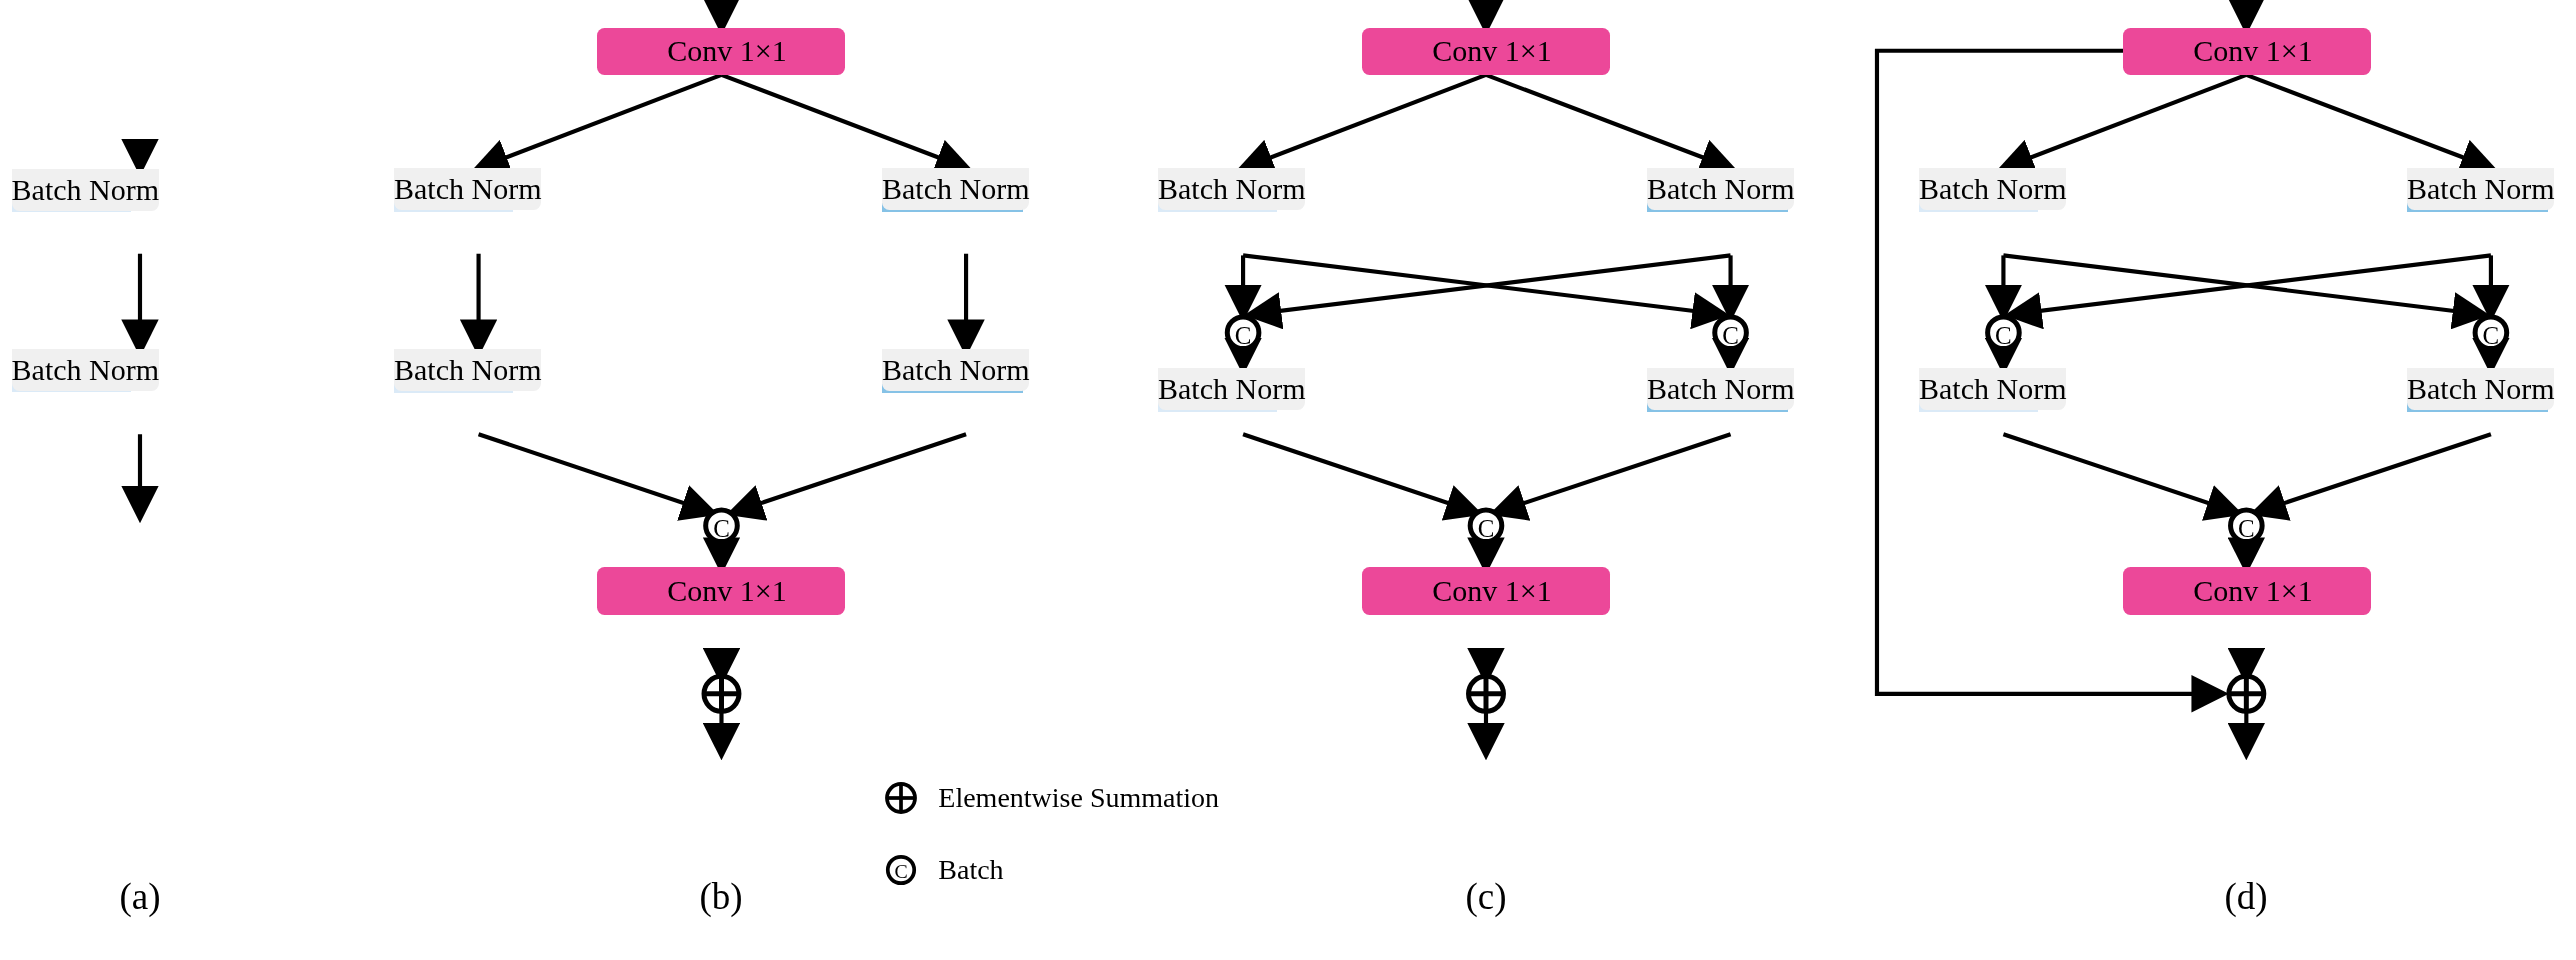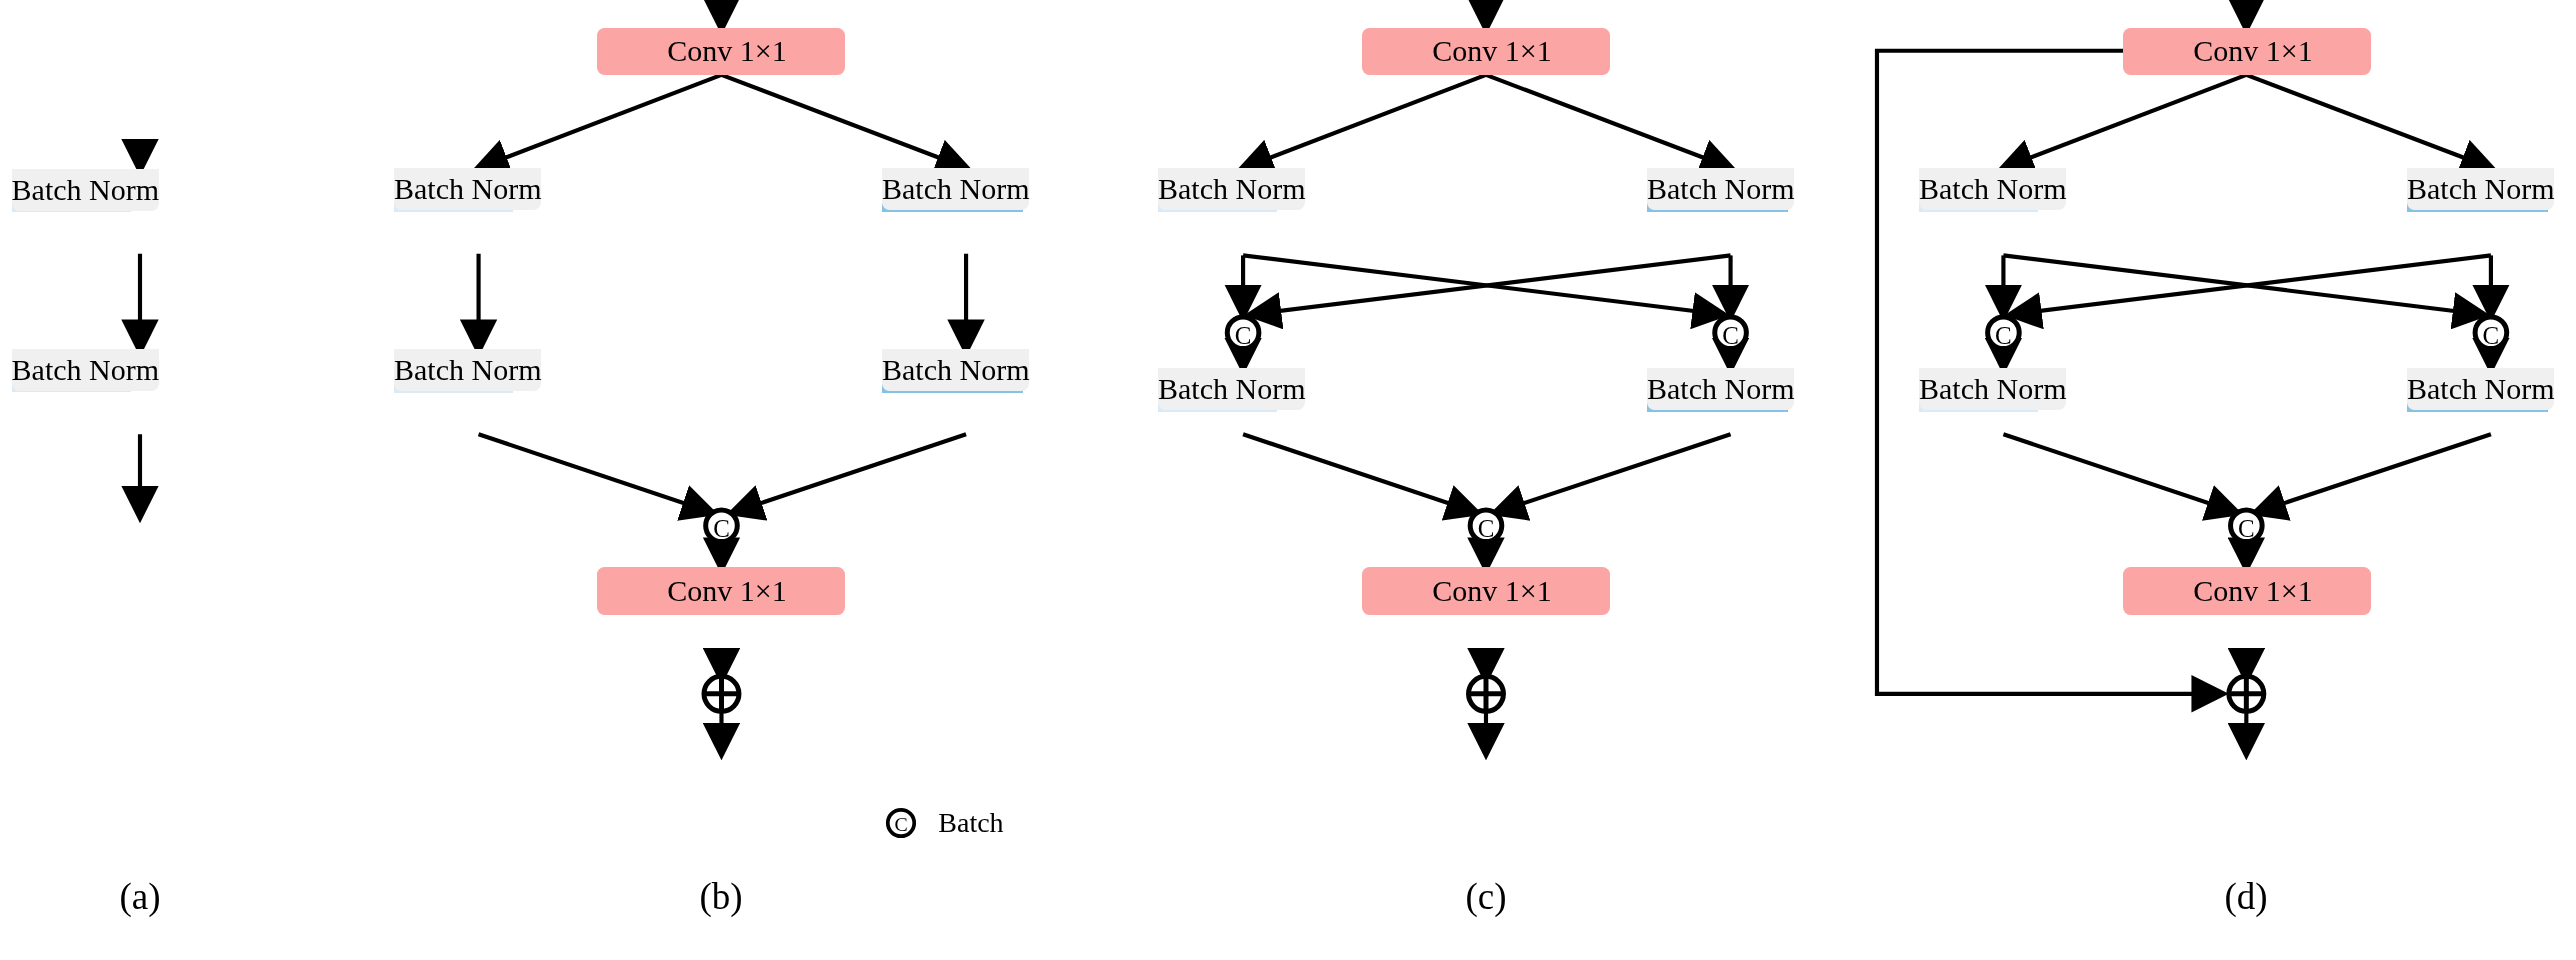--- a/index.html
+++ b/index.html
@@ -3,21 +3,21 @@
 <meta charset="utf-8">
 <style>
   html,body{margin:0;padding:0;background:#ffffff;}
   body{width:2576px;height:960px;font-family:"Liberation Serif",serif;}
   #stage{position:relative;width:2576px;height:960px;background:#fff;overflow:hidden;}
   svg.wires{position:absolute;left:0;top:0;width:2576px;height:960px;pointer-events:none;}
   .node{position:absolute;box-sizing:border-box;display:flex;align-items:center;justify-content:center;
         border-radius:7.5px;font-size:30px;line-height:1;color:#000;white-space:nowrap;}
   .node.conv{background:#dbeaf7;}
   .node.dconv{background:#86c2e6;}
-  .node.conv1{background:#fca5a5;padding-left:12px;}
+  .node.conv1{background:#ec4899;padding-left:12px;}
   .node.bn{background:#f0f0f0;}
   .stack{position:absolute;}
   .stack .top{border-bottom-left-radius:0;border-bottom-right-radius:0;}
   .stack .bot{border-top-left-radius:0;border-top-right-radius:0;text-align:center;}
   .panel-label{position:absolute;font-size:37px;color:#000;text-align:center;}
   .legend{position:absolute;font-size:28px;color:#000;white-space:nowrap;}
   .legend-row{display:flex;align-items:center;gap:18.3px;height:47px;}
   .legend-sym{width:38px;display:flex;align-items:center;justify-content:center;}
 </style>
 </head>
@@ -209,20 +209,30 @@
       <circle cx="2700" cy="834" r="21" fill="#fff" stroke="#000" stroke-width="6"></circle>
       <line x1="2679" y1="834" x2="2721" y2="834" stroke="#000" stroke-width="6"></line>
       <line x1="2700" y1="813" x2="2700" y2="855" stroke="#000" stroke-width="6"></line>
     </g>
   </svg>
 
   <div class="node conv1" style="left:2123px;top:567px;width:248px;height:48px;">Conv 1×1</div>
   <div class="panel-label" style="left:2163px;top:875px;width:166px;">(d)</div>
 
   <div class="legend" style="left:882px;top:774px;">
+    <div class="legend-row">
+      <div class="legend-sym">
+        <svg width="38" height="38" viewBox="0 0 46 46">
+          <circle cx="23" cy="23" r="17" fill="#fff" stroke="#000" stroke-width="4.5"></circle>
+          <line x1="6" y1="23" x2="40" y2="23" stroke="#000" stroke-width="4.5"></line>
+          <line x1="23" y1="6" x2="23" y2="40" stroke="#000" stroke-width="4.5"></line>
+        </svg>
+      </div>
+      <span>Elementwise Summation</span>
+    </div>
     <div class="legend-row" style="margin-top:25px;">
       <div class="legend-sym">
         <svg width="38" height="38" viewBox="0 0 46 46" style="font-size:34px">
           <circle cx="23" cy="23" r="16" fill="#fff" stroke="#000" stroke-width="4.5"></circle>
           <text x="23" y="33" text-anchor="middle" font-family="Liberation Serif, serif" font-size="24" fill="#000">C</text>
         </svg>
       </div>
       <span>Batch</span>
     </div>
   </div>

